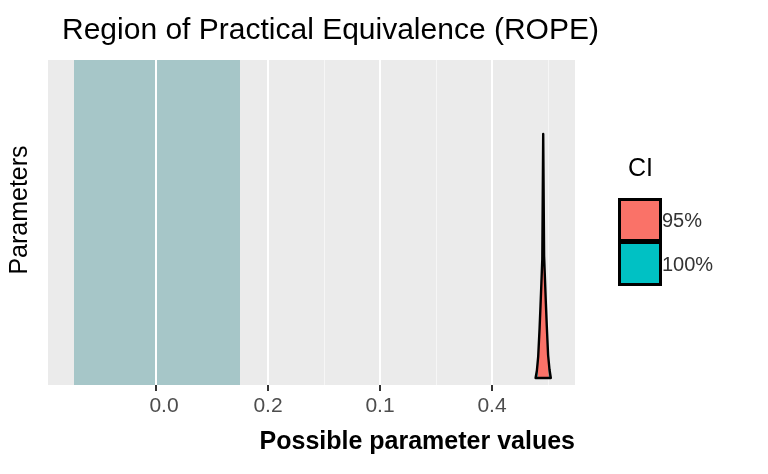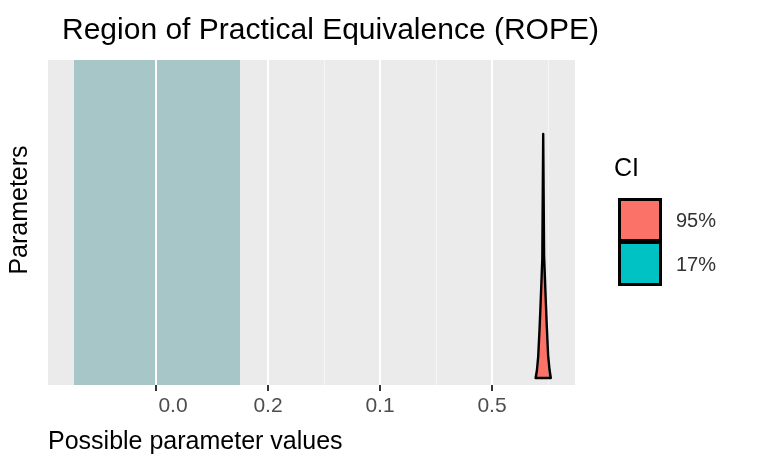--- a/index.html
+++ b/index.html
@@ -102,25 +102,26 @@
     line-height: 26px;
     color: #4d4d4d;
     white-space: nowrap;
   }
 
   #x-axis-title {
     position: absolute;
     left: 48px;
     top: 424px;
     width: 527px;
-    text-align: left;
+    text-align: right;
     font-size: 25px;
     line-height: 32px;
     color: #000000;
     white-space: nowrap;
+    font-weight: bold;
   }
 
   #y-axis-title {
     position: absolute;
     left: 2px;
     top: 0px;
     width: 32px;
     height: 420px;
     display: flex;
     align-items: center;
@@ -138,41 +139,40 @@
   #legend {
     position: absolute;
     left: 612px;
     top: 152px;
     width: 150px;
   }
   #legend-title {
     font-size: 25px;
     line-height: 30px;
     color: #000000;
-    margin-left: 2px;
+    margin-left: 16px;
     margin-bottom: 16px;
     white-space: nowrap;
   }
   .legend-row {
     display: flex;
     align-items: center;
     height: 44px;
   }
   .legend-key {
     width: 44px;
     height: 44px;
     box-sizing: border-box;
     border: 3px solid #000000;
     margin-left: 6px;
   }
   .legend-label {
     font-size: 20px;
     line-height: 24px;
     color: #333333;
-    margin-left: 14px;
     white-space: nowrap;
   }
 </style>
 </head>
 <body>
 
 <div id="plot-title">Region of Practical Equivalence (ROPE)</div>
 
 <div id="y-axis-title">
   <span>Parameters</span>
@@ -216,33 +216,33 @@
 </div>
 
 <div id="x-axis-ticks">
   <div class="tick-mark" style="left:107px;"></div>
   <div class="tick-mark" style="left:219px;"></div>
   <div class="tick-mark" style="left:331px;"></div>
   <div class="tick-mark" style="left:443px;"></div>
 </div>
 
 <div id="x-axis-labels">
-  <div class="tick-label" style="left:125px;text-align:center;">0.0</div>
+  <div class="tick-label" style="left:116px;text-align:center;">0.0</div>
   <div class="tick-label" style="left:220px;">0.2</div>
   <div class="tick-label" style="left:332px;">0.1</div>
-  <div class="tick-label" style="left:444px;">0.5</div>
+  <div class="tick-label" style="left:444px;">0.4</div>
 </div>
 
 <div id="x-axis-title">Possible parameter values</div>
 
 <div id="legend">
   <div id="legend-title">CI</div>
 
   <div class="legend-row">
     <div class="legend-key" style="background:#fa7268;"></div>
     <div class="legend-label">95%</div>
   </div>
 
   <div class="legend-row">
     <div class="legend-key" style="background:#00c1c4; border-top-width:2px;"></div>
-    <div class="legend-label">17%</div>
+    <div class="legend-label">100%</div>
   </div>
 </div>
 
 </body></html>

